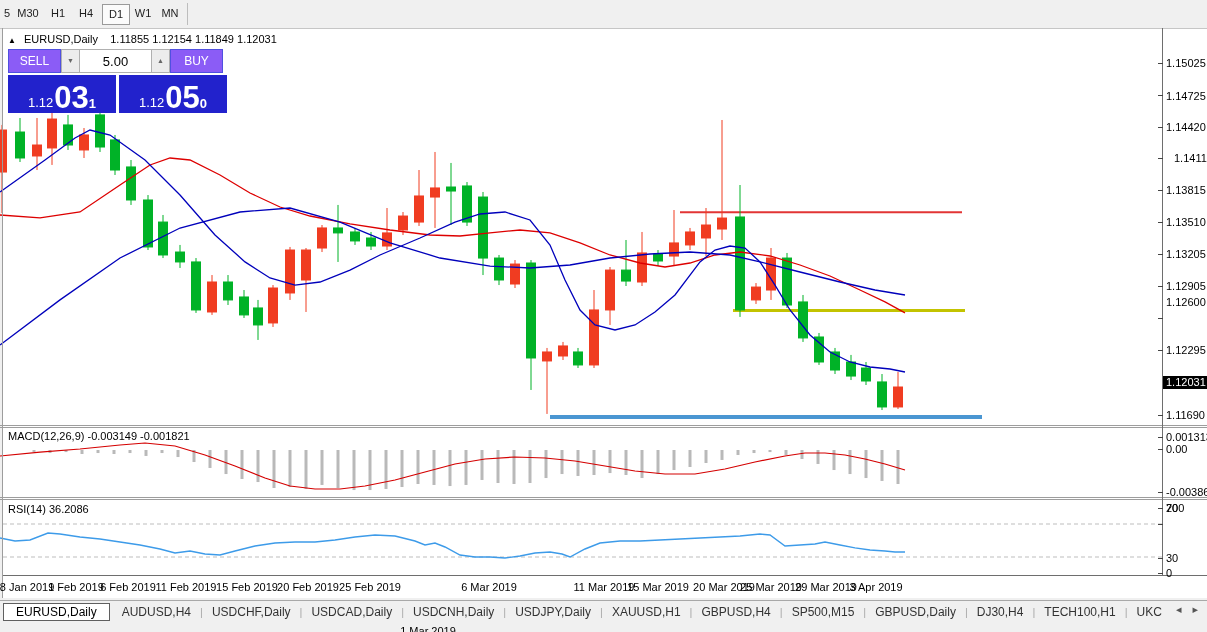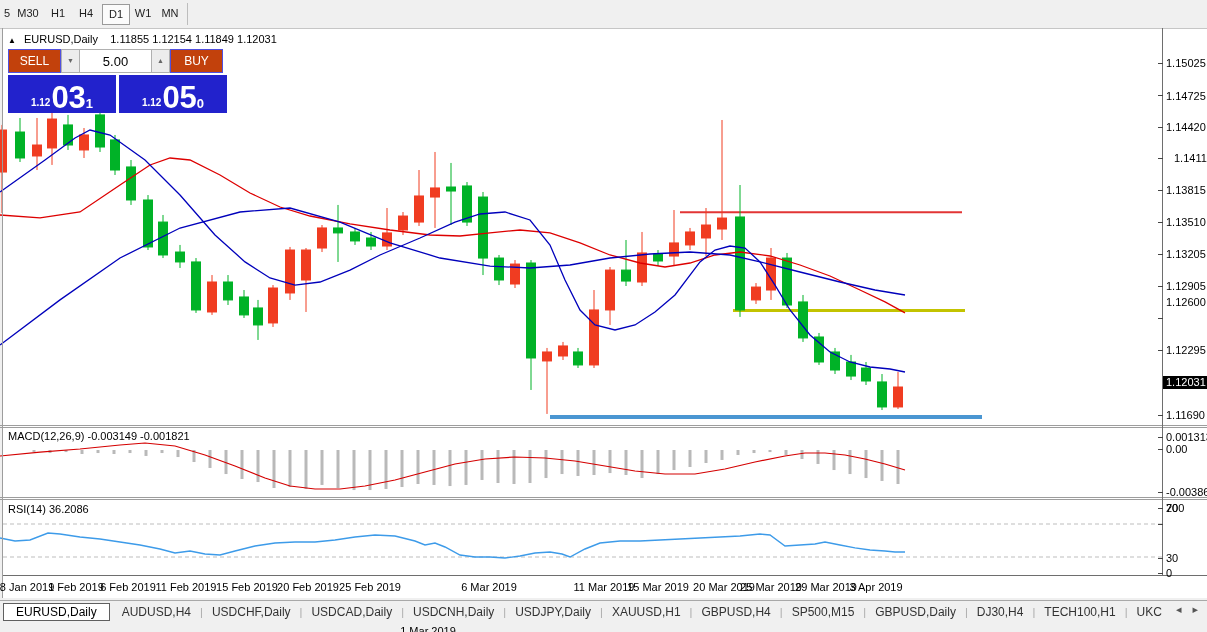--- a/index.html
+++ b/index.html
@@ -16,31 +16,31 @@
   
   .vline,.hline-div{position:absolute;background:#6e6e6e}
   .sep{position:absolute;left:0;width:1207px;height:1px;background:#9d9d9d}
   
   .ind-label{position:absolute;font-size:11px;color:#000;white-space:nowrap}
   #chart-title{position:absolute;left:8px;top:33px;font-size:11px;color:#000;white-space:nowrap}
   #chart-title .tri{font-size:8px;margin-right:5px}
   
   #trade-panel{position:absolute;left:8px;top:49px;width:220px}
   .tp-row1{display:flex;height:24px}
-  .tp-btn{width:53px;background:#c2410c;color:#fff;font-size:12px;text-align:center;
+  .tp-btn{width:53px;background:#8b5cf6;color:#fff;font-size:12px;text-align:center;
           line-height:23px;border:1px solid #5050e0;box-sizing:border-box}
   .spin-btn{width:19px;background:#ececec;border:1px solid #b0b0b0;color:#666;font-size:7px;
             text-align:center;line-height:21px;box-sizing:border-box}
   .vol-input{width:71px;border:1px solid #b0b0b0;border-left:none;border-right:none;
              text-align:center;font-size:13px;font-family:"Liberation Sans",sans-serif;
              padding:0;box-sizing:border-box}
   .tp-row2{display:flex;margin-top:2px;gap:3px}
   .price-box{width:108px;height:38px;background:#2222cc;color:#fff;display:flex;
              align-items:flex-end;justify-content:center;padding-bottom:3px;box-sizing:border-box}
-  .pb-prefix{font-size:10px;font-weight:bold;margin-right:1px;line-height:14px}
+  .pb-prefix{font-size:13px;font-weight:normal;margin-right:1px;line-height:14px}
   .pb-big{font-size:31px;font-weight:bold;line-height:25px}
   .pb-sup{font-size:13px;font-weight:bold;line-height:12px;margin-top:1px}
   
   .axis-label{position:absolute;left:1166px;font-size:11px;color:#000;white-space:nowrap}
   .tick{position:absolute;left:1158px;width:5px;height:1px;background:#444}
   .bid-box{position:absolute;left:1163px;background:#000;color:#fff;font-size:11px;
            padding:1px 3px;line-height:11px}
   .date-label{position:absolute;top:581px;font-size:11px;color:#000;transform:translateX(-50%);
               white-space:nowrap}
   

